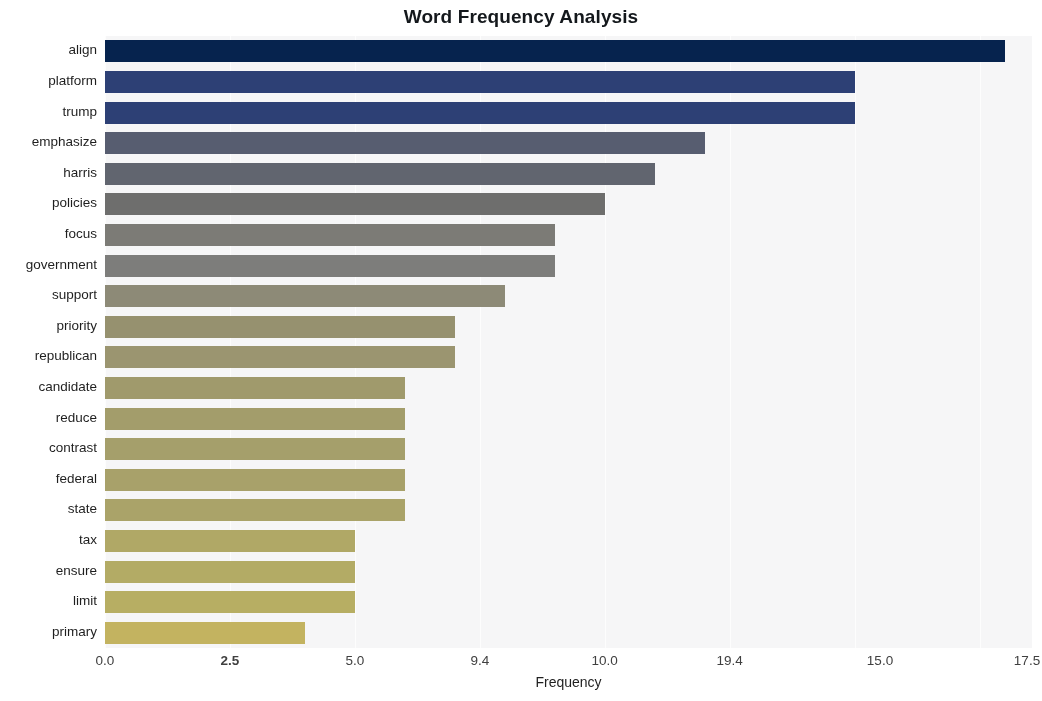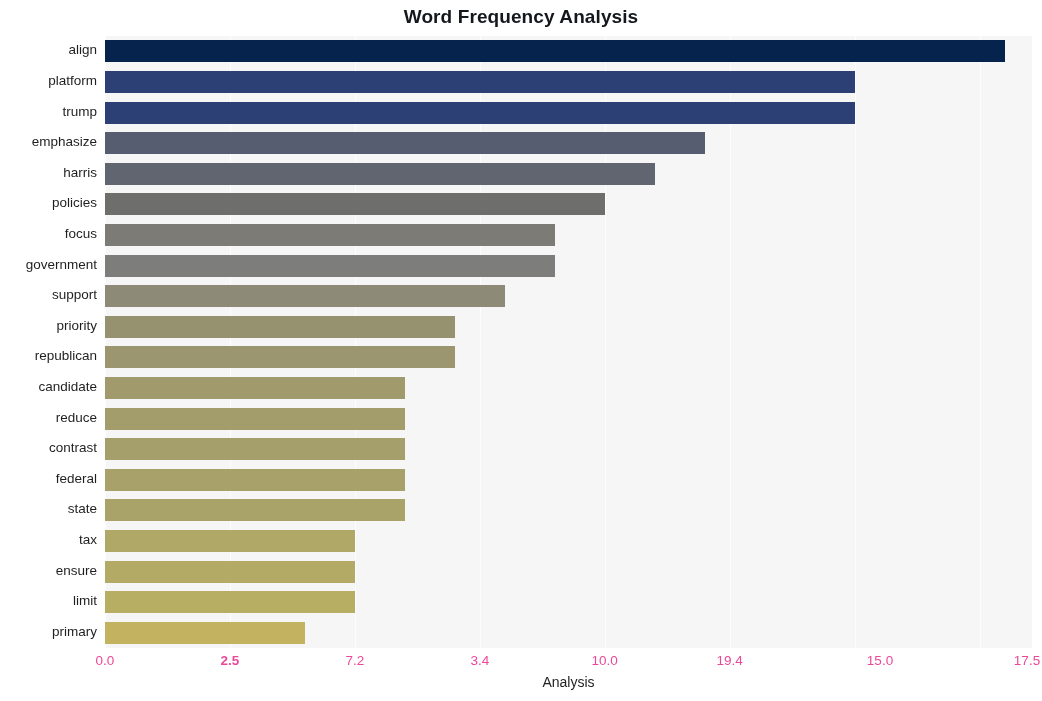--- a/index.html
+++ b/index.html
@@ -104,21 +104,21 @@
     left: 105px;
     top: 648px;
     width: 927px;
     height: 24px;
   }
   .x-tick-label {
     position: absolute;
     top: 5px;
     transform: translateX(-50%);
     font-size: 13.5px;
-    color: #ec4899;
+    color: #404040;
     white-space: nowrap;
   }
 
   #x-axis-title {
     position: absolute;
     left: 105px;
     top: 674px;
     width: 927px;
     text-align: center;
     font-size: 14px;
@@ -226,23 +226,23 @@
         </div>
         <div class="bar-row" style="top: 585.7px; height: 22px;">
           <div class="bar" title="primary: 4" style="width: 199.892px; background: rgb(195, 179, 96);"></div>
         </div>
       </div>
   </div>
 
   <div id="x-axis">
       <div class="x-tick-label" style="left: 0px;">0.0</div>
       <div class="x-tick-label" style="left: 124.933px; font-weight: bold;">2.5</div>
-      <div class="x-tick-label" style="left: 249.865px;">7.2</div>
-      <div class="x-tick-label" style="left: 374.798px;">3.4</div>
+      <div class="x-tick-label" style="left: 249.865px;">5.0</div>
+      <div class="x-tick-label" style="left: 374.798px;">9.4</div>
       <div class="x-tick-label" style="left: 499.73px; text-align: right;">10.0</div>
       <div class="x-tick-label" style="left: 624.663px;">19.4</div>
       <div class="x-tick-label" style="left: 775px;">15.0</div>
       <div class="x-tick-label" style="left: 922px;">17.5</div>
     </div>
 
-  <div id="x-axis-title">Analysis</div>
+  <div id="x-axis-title">Frequency</div>
 
 </div>
 
 </body></html>

